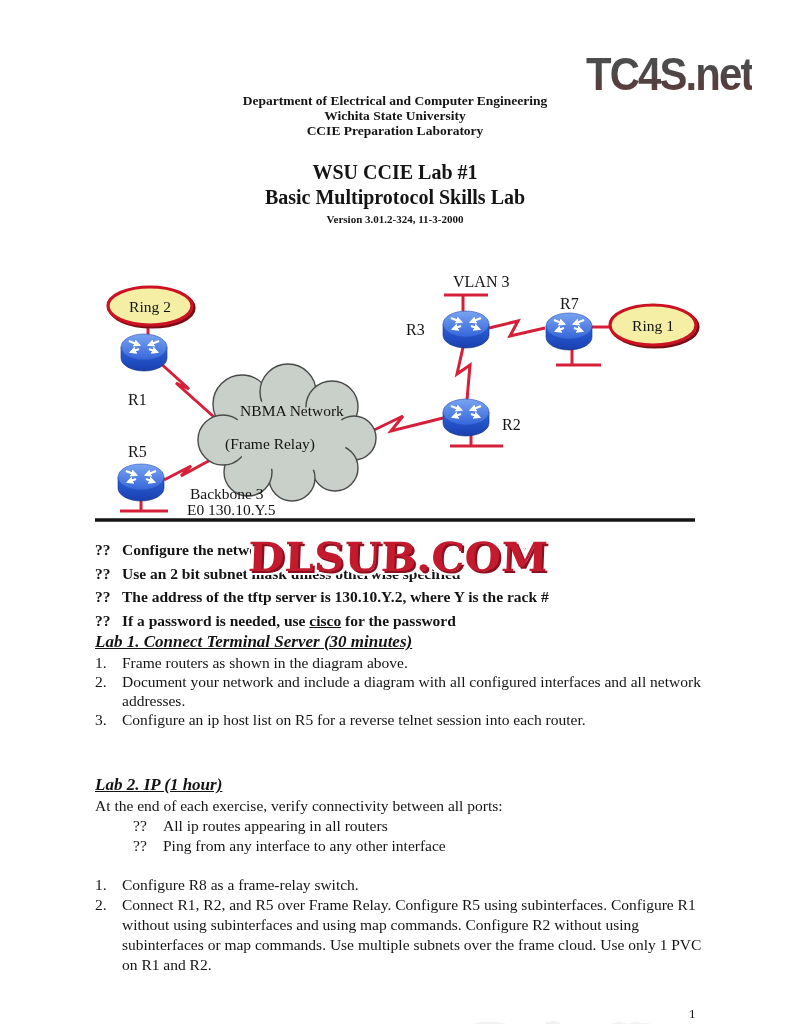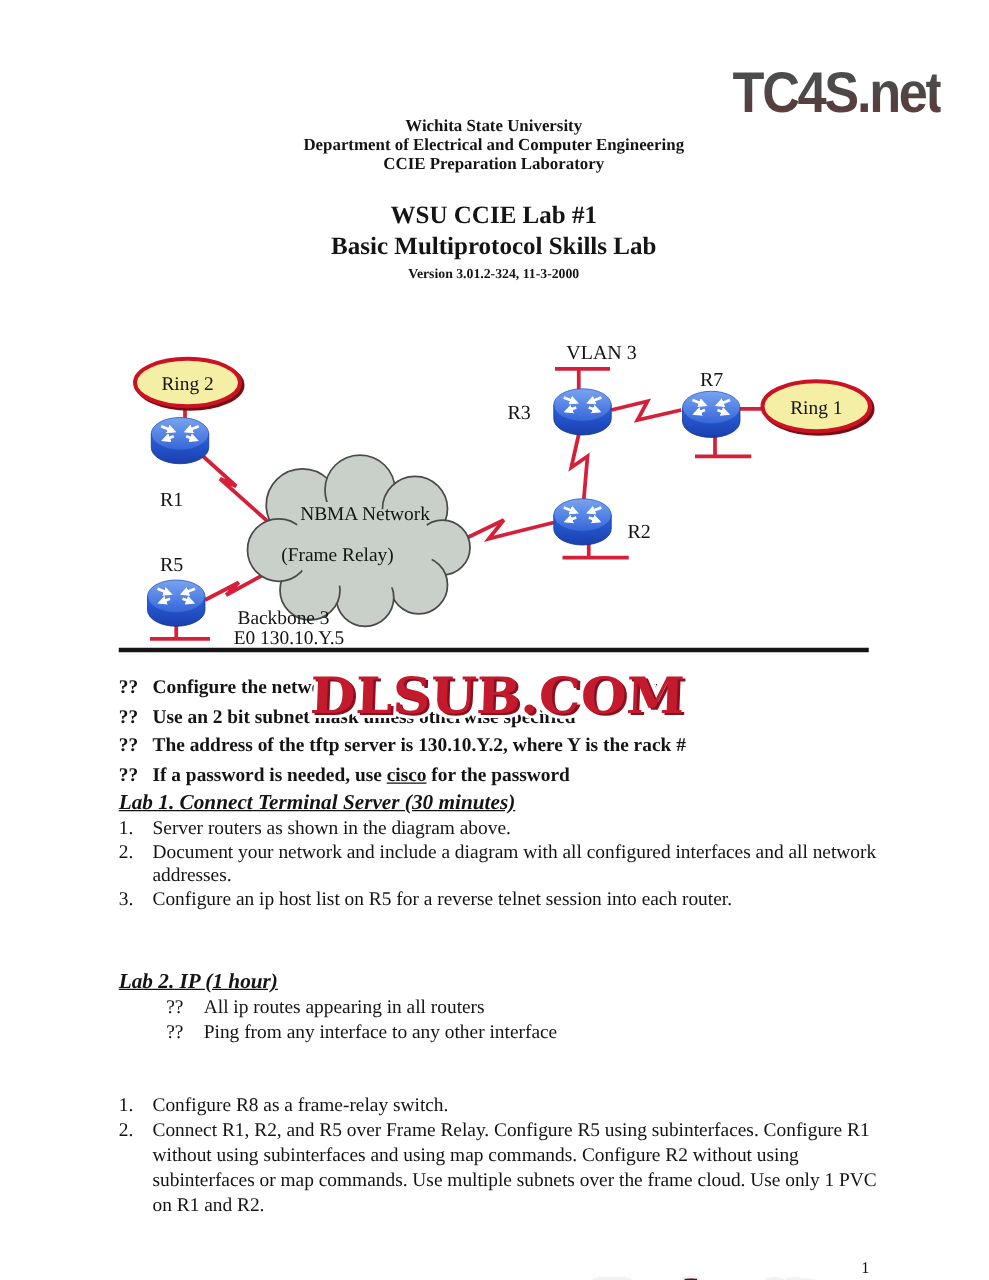--- a/index.html
+++ b/index.html
@@ -64,22 +64,22 @@
 </head>
 <body>
 
 <div class="page">
 
   <div class="abs wm-tc4s">TC4S.net</div>
   <div class="abs wm-dlsub">DLSUB.COM</div>
   <div class="abs wm-traders">TradersXtreme.com</div>
 
   <div class="abs org">
+    <div>Department of Electrical and Computer Engineering</div>
     <div>Wichita State University</div>
-    <div>Department of Electrical and Computer Engineering</div>
     <div>CCIE Preparation Laboratory</div>
   </div>
   <div class="abs titleblock">
     <div class="t1">WSU CCIE Lab #1</div>
     <div class="t1">Basic Multiprotocol Skills Lab</div>
     <div class="version">Version 3.01.2-324, 11-3-2000</div>
   </div>
 
   <svg class="abs diagram" width="612" height="256" viewBox="0 0 612 256">
     <defs>
@@ -224,34 +224,35 @@
     <div class="note">
       <span class="qm">??</span>
       <span class="itext"><span>If a password is needed, use </span><span class="u">cisco</span><span> for the password</span></span>
     </div>
   </div>
 
   <div class="abs lab lab1">
     <div class="labh">Lab 1.  Connect Terminal Server (30 minutes)</div>
     <div class="oli">
       <span class="num">1.</span>
-      <span class="itext">Server routers as shown in the diagram above.</span>
+      <span class="itext">Frame routers as shown in the diagram above.</span>
     </div>
     <div class="oli">
       <span class="num">2.</span>
       <span class="itext">Document your network and include a diagram with all configured interfaces and all network addresses.</span>
     </div>
     <div class="oli">
       <span class="num">3.</span>
       <span class="itext">Configure an ip host list on R5 for a reverse telnet session into each router.</span>
     </div>
   </div>
 
   <div class="abs lab lab2">
     <div class="labh">Lab 2.  IP (1 hour)</div>
+    <div class="intro">At the end of each exercise, verify connectivity between all ports:</div>
     <div class="sub">
       <span class="subqm">??</span>
       <span class="itext">All ip routes appearing in all routers</span>
     </div>
     <div class="sub">
       <span class="subqm">??</span>
       <span class="itext">Ping from any interface to any other interface</span>
     </div>
   </div>
 

